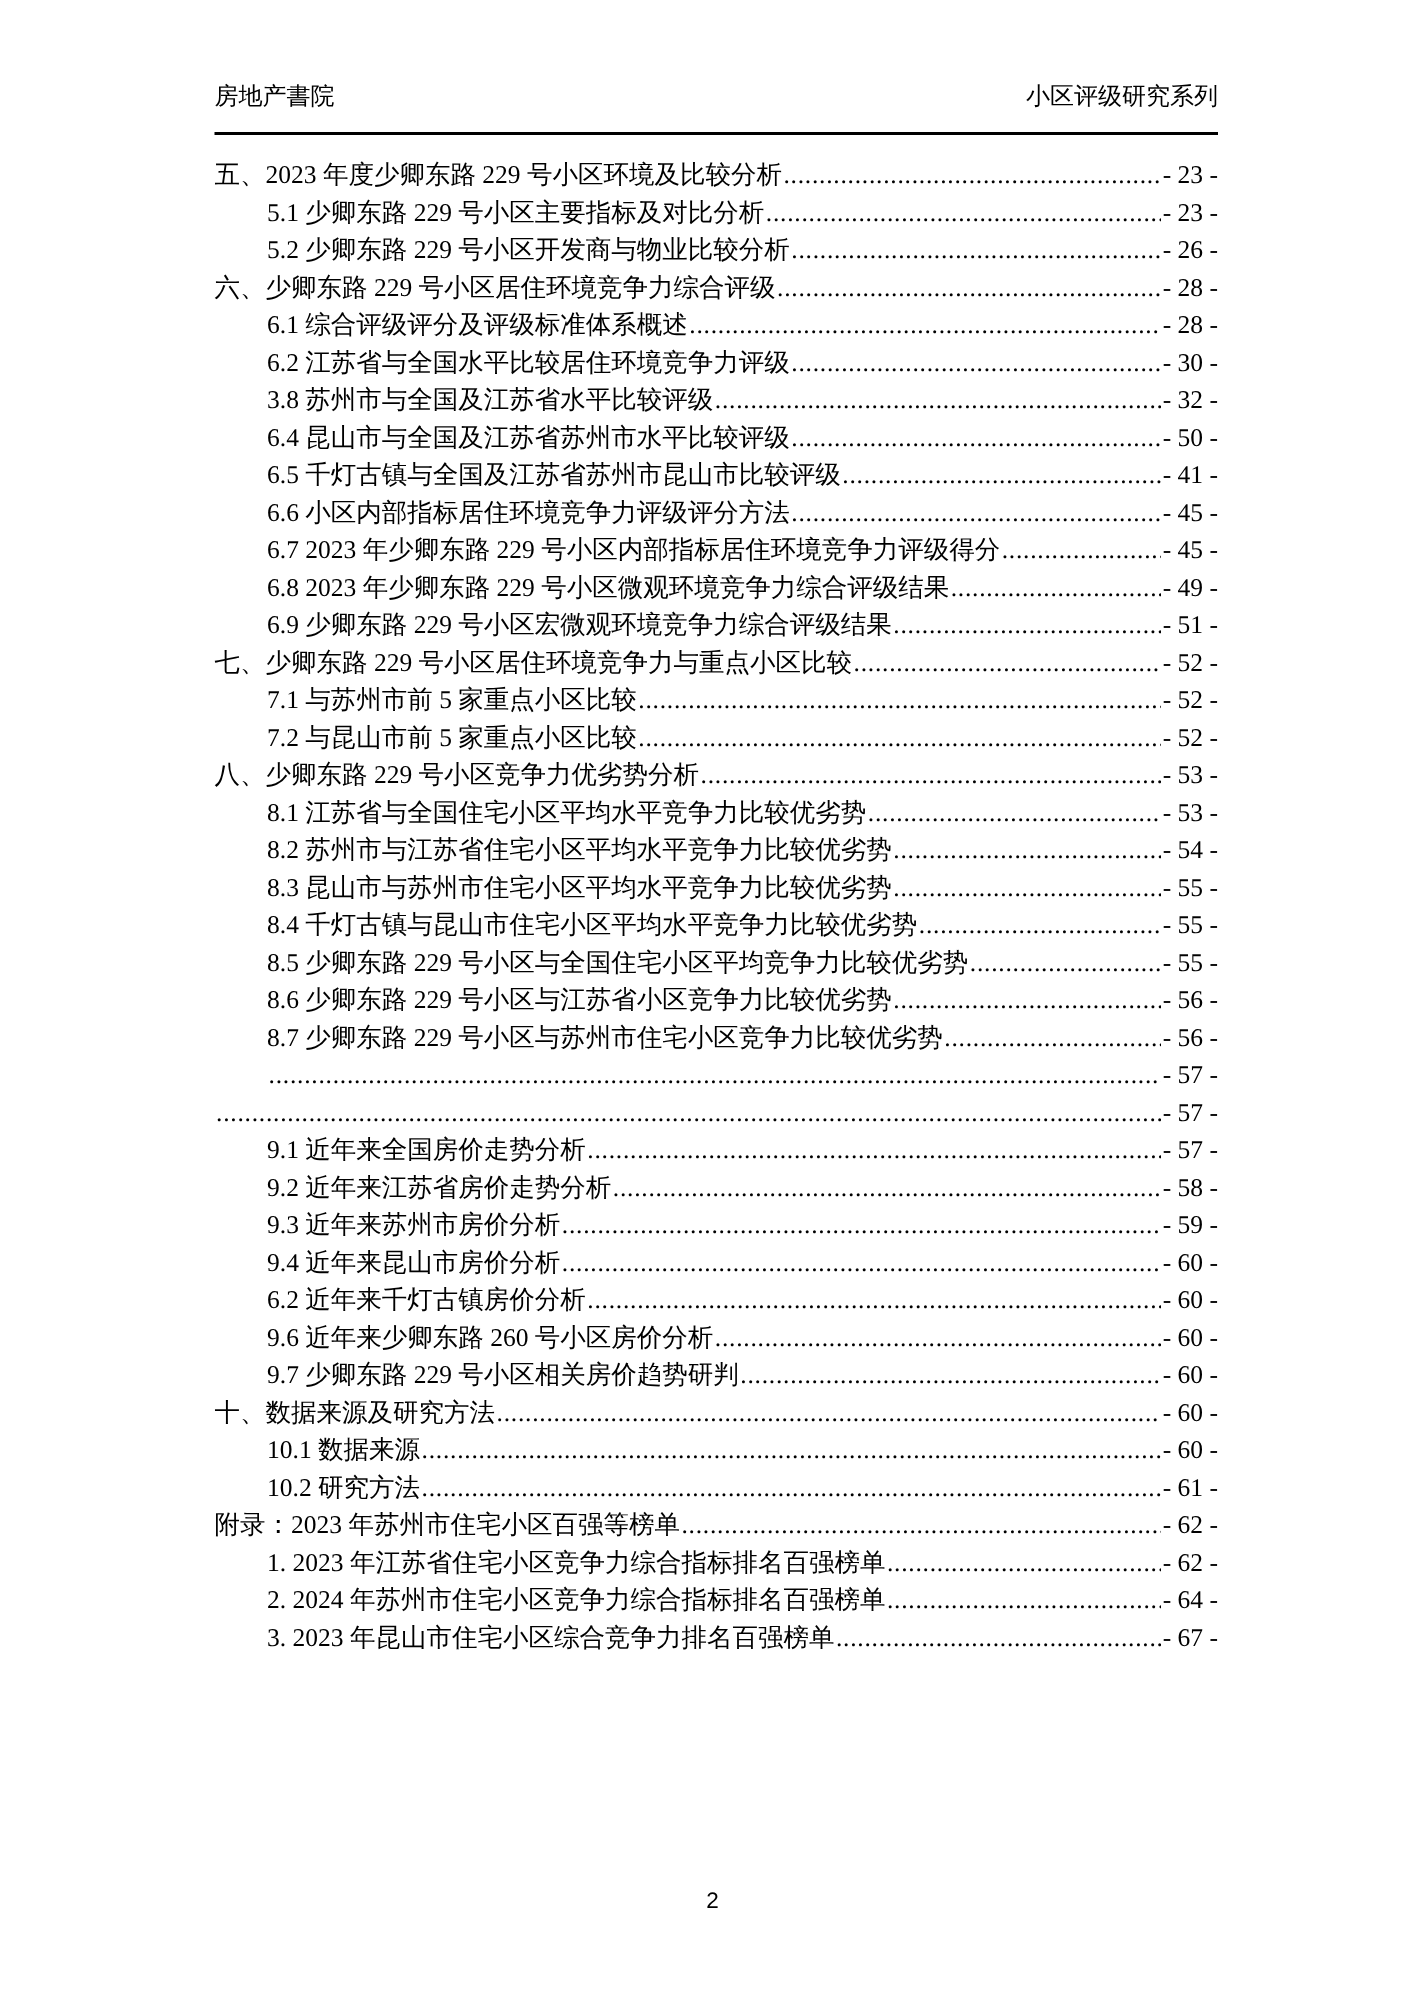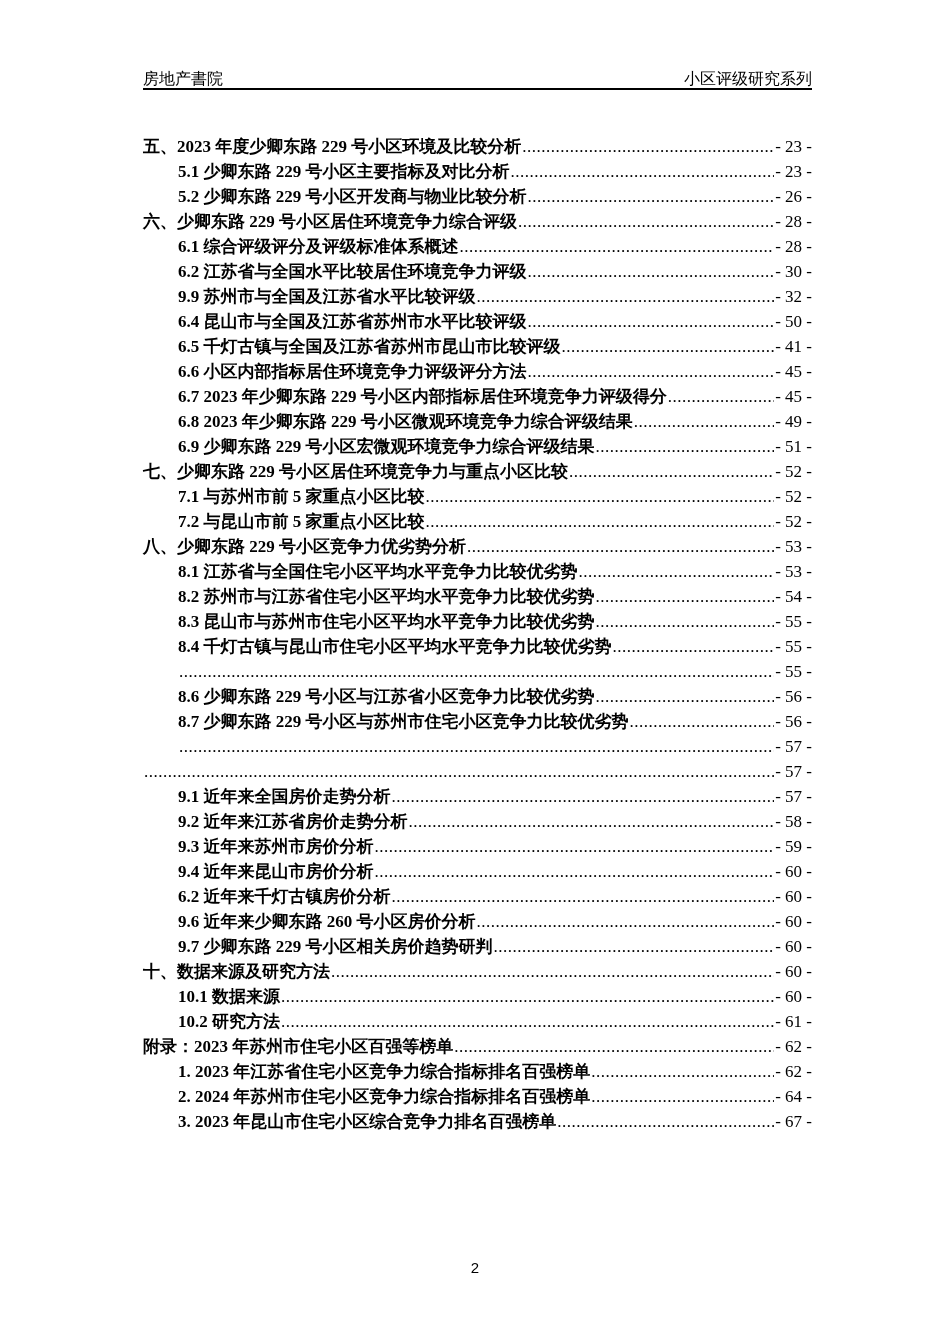--- a/index.html
+++ b/index.html
@@ -13,21 +13,21 @@
     height: 1344px;
     background: #ffffff;
     color: #000000;
     overflow: hidden;
     font-family: "Liberation Serif", "DejaVu Serif", serif;
   }
   .header {
     position: absolute;
     left: 143px;
     width: 669px;
-    top: 68px;
+    top: 54px;
     display: flex;
     justify-content: space-between;
     align-items: baseline;
     font-family: Liberation Serif, serif;
     font-size: 16px;
     line-height: 22px;
   }
   .header-rule {
     position: absolute;
     left: 143px;
@@ -47,33 +47,31 @@
     align-items: baseline;
     height: 25px;
     line-height: 25px;
     white-space: pre;
   }
   .toc-row.level-2 {
     padding-left: 35px;
   }
   .toc-title {
     flex: none;
-    font-weight: bold;
   }
   .toc-dots {
     flex: 1 1 auto;
     overflow: hidden;
     white-space: nowrap;
     letter-spacing: 0.5px;
     margin: 0 1px;
   }
   .toc-page {
     flex: none;
     white-space: pre;
-    margin-top: 30px;
   }
   .footer {
     position: absolute;
     left: 0;
     width: 950px;
     top: 1256px;
     text-align: center;
     font-size: 15px;
     line-height: 24px;
     font-family: "Liberation Sans", "DejaVu Sans", sans-serif;
@@ -116,21 +114,21 @@
     <span class="toc-title">6.1 综合评级评分及评级标准体系概述</span>
     <span class="toc-dots">................................................................................................................................................................</span>
     <span class="toc-page">- 28 -</span>
   </div>
       <div class="toc-row level-2">
     <span class="toc-title">6.2 江苏省与全国水平比较居住环境竞争力评级</span>
     <span class="toc-dots">................................................................................................................................................................</span>
     <span class="toc-page">- 30 -</span>
   </div>
       <div class="toc-row level-2">
-    <span class="toc-title">9.9 苏州市与全国及江苏省水平比较评级</span>
+    <span class="toc-title">3.8 苏州市与全国及江苏省水平比较评级</span>
     <span class="toc-dots">................................................................................................................................................................</span>
     <span class="toc-page">- 32 -</span>
   </div>
       <div class="toc-row level-2">
     <span class="toc-title">6.4 昆山市与全国及江苏省苏州市水平比较评级</span>
     <span class="toc-dots">................................................................................................................................................................</span>
     <span class="toc-page">- 50 -</span>
   </div>
       <div class="toc-row level-2">
     <span class="toc-title">6.5 千灯古镇与全国及江苏省苏州市昆山市比较评级</span>
@@ -191,20 +189,21 @@
     <span class="toc-title">8.3 昆山市与苏州市住宅小区平均水平竞争力比较优劣势</span>
     <span class="toc-dots">................................................................................................................................................................</span>
     <span class="toc-page">- 55 -</span>
   </div>
       <div class="toc-row level-2">
     <span class="toc-title">8.4 千灯古镇与昆山市住宅小区平均水平竞争力比较优劣势</span>
     <span class="toc-dots">................................................................................................................................................................</span>
     <span class="toc-page">- 55 -</span>
   </div>
       <div class="toc-row level-2">
+    <span class="toc-title">8.5 少卿东路 229 号小区与全国住宅小区平均竞争力比较优劣势</span>
     <span class="toc-dots">................................................................................................................................................................</span>
     <span class="toc-page">- 55 -</span>
   </div>
       <div class="toc-row level-2">
     <span class="toc-title">8.6 少卿东路 229 号小区与江苏省小区竞争力比较优劣势</span>
     <span class="toc-dots">................................................................................................................................................................</span>
     <span class="toc-page">- 56 -</span>
   </div>
       <div class="toc-row level-2">
     <span class="toc-title">8.7 少卿东路 229 号小区与苏州市住宅小区竞争力比较优劣势</span>

